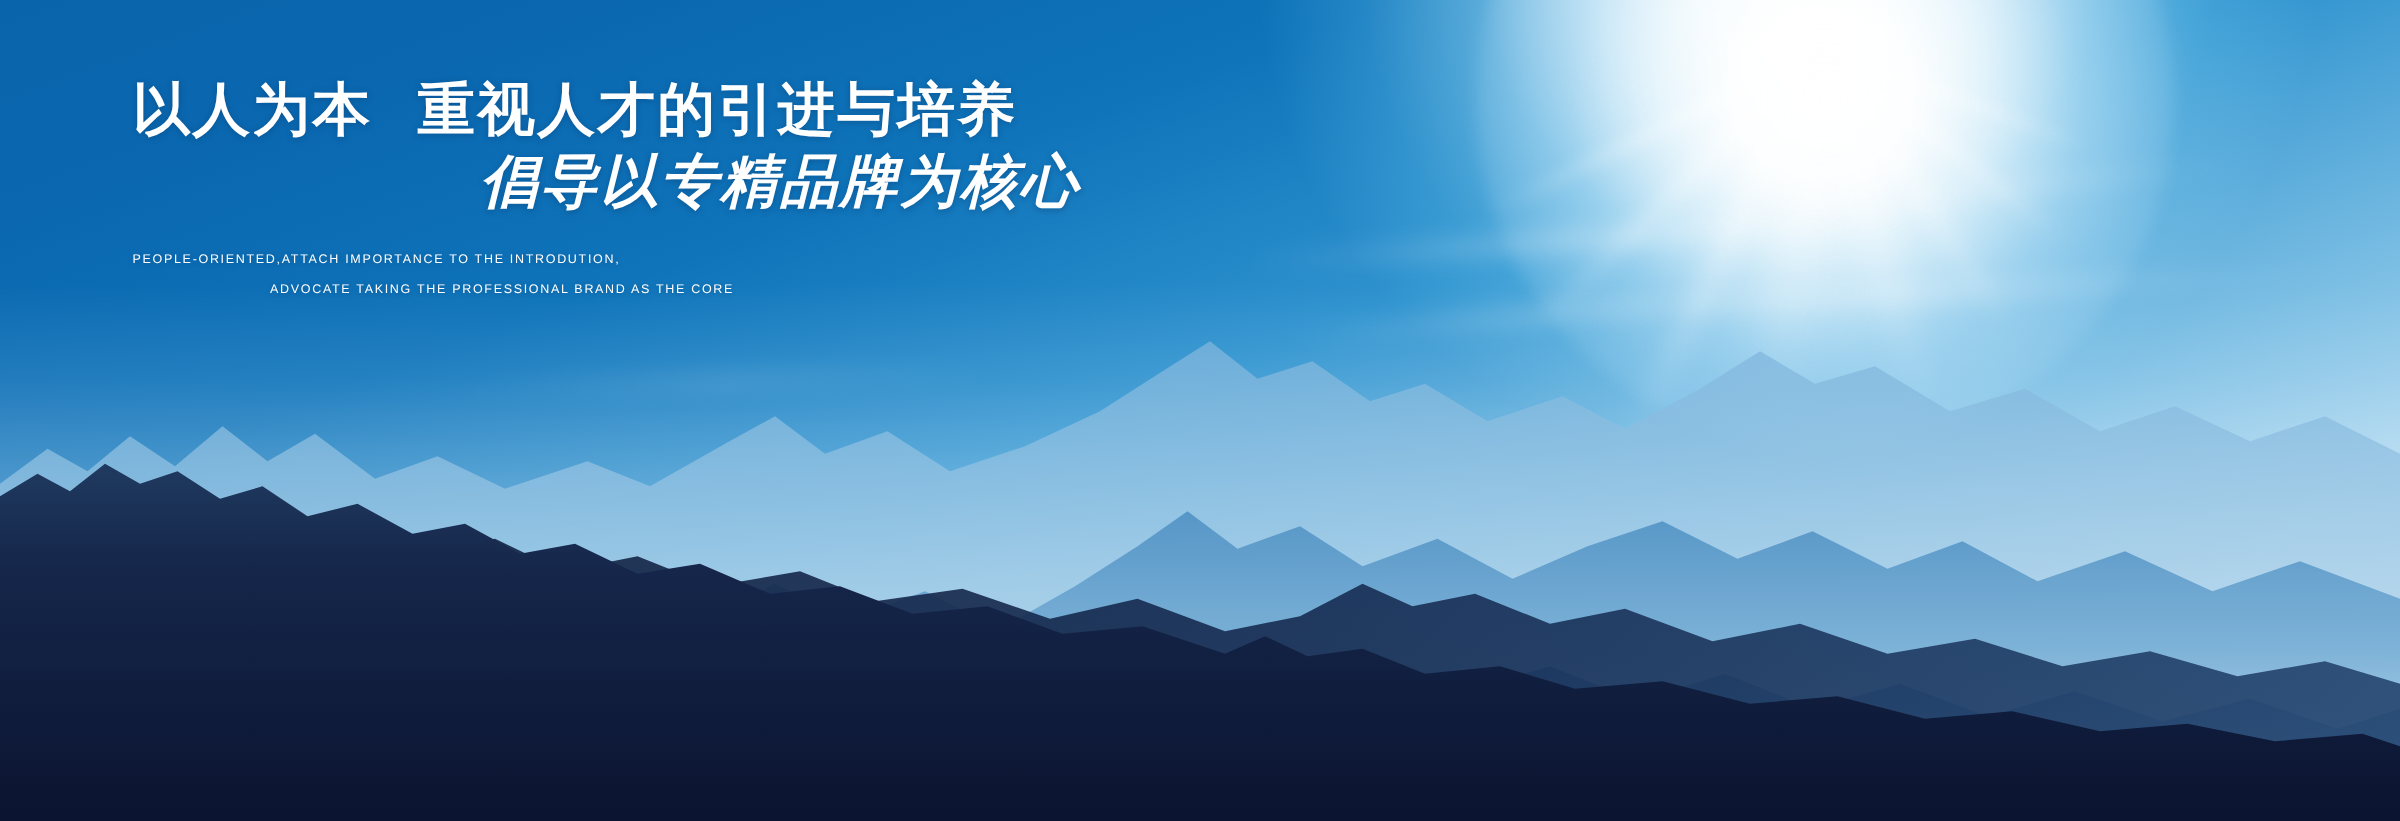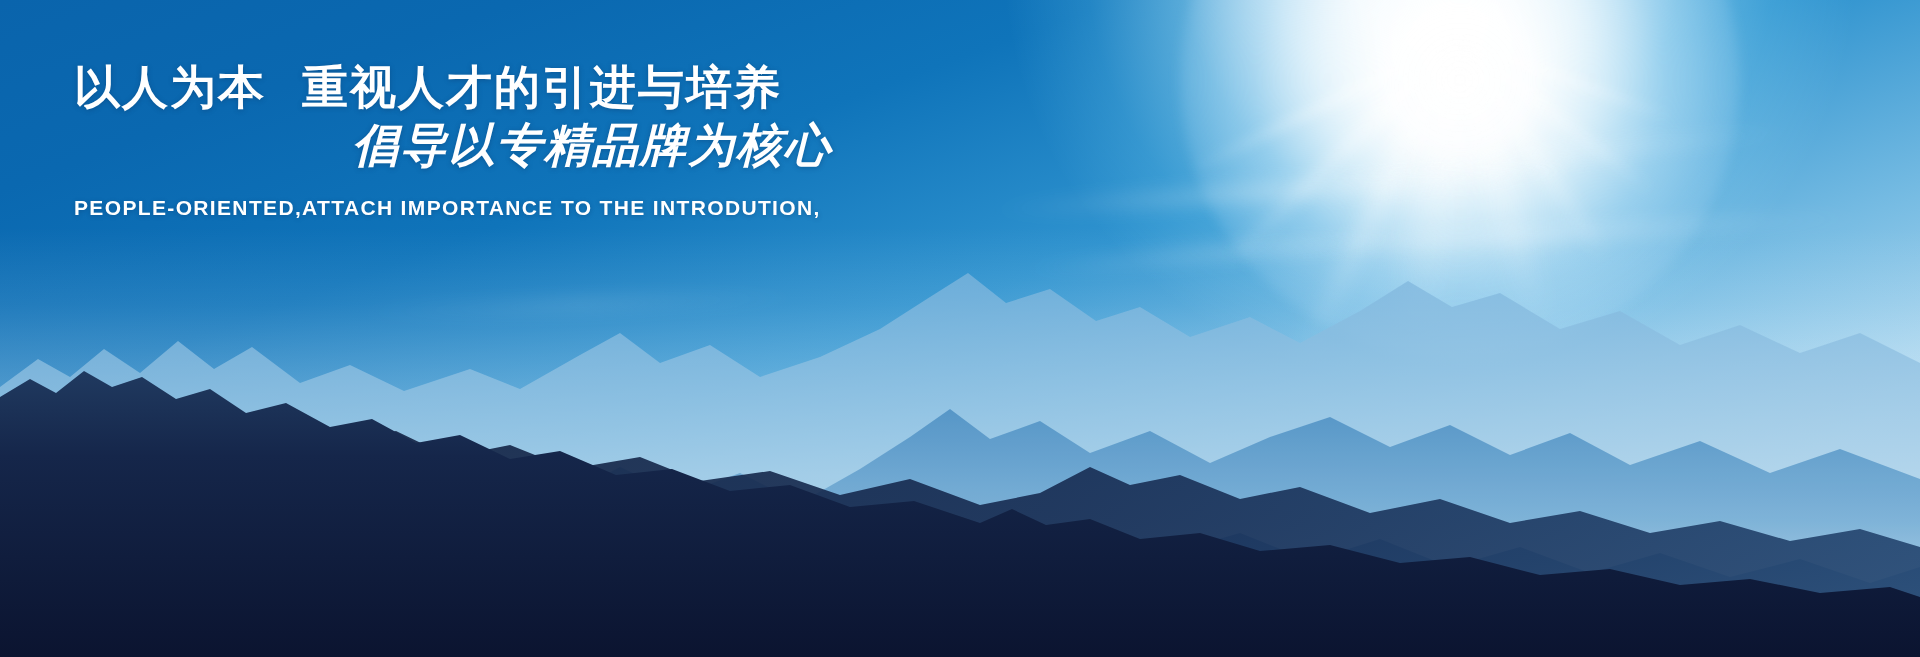--- a/index.html
+++ b/index.html
@@ -106,21 +106,21 @@
   }
 
   
   .layer { position: absolute; left: 0; bottom: 0; width: 1920px; }
   .layer svg { display: block; width: 1920px; }
 
   .txt-block {
     position: absolute;
     left: 0; top: 0;
     width: 1920px;
-    padding-left: 74px;
+    padding-left: 106px;
     box-sizing: border-box;
     pointer-events: none;
   }
 
   .headline {
     margin: 0;
     color: #ffffff;
     font-weight: 700;
     font-size: 46px;
     line-height: 58px;
@@ -128,22 +128,22 @@
     white-space: pre;
     text-shadow: 0 1px 5px rgba(12,60,110,0.45);
     font-family: "DejaVu Sans", "Liberation Sans", sans-serif;
   }
   .headline.line1 { margin-top: 58px; }
   .headline.line2 { padding-left: 278px; font-style: italic; }
 
   .sub {
     margin: 0;
     color: #ffffff;
-    font-weight: 700;
-    font-size: 21px;
+    font-weight: 400;
+    font-size: 10px;
     line-height: 24px;
     letter-spacing: 1.35px;
     white-space: pre;
     text-shadow: 0 1px 4px rgba(12,60,110,0.40);
     font-family: "Liberation Sans", "DejaVu Sans", sans-serif;
   }
   .sub.s1 { margin-top: 22px; }
   .sub.s2 { padding-left: 110px; }
 </style>
 </head>
@@ -224,15 +224,16 @@
       </defs>
       <path fill="url(#gFore2)" opacity="0.9" d="M0,120 L44,96 L78,110 L112,86 L150,104 L196,84 L240,104 L290,92 L340,118 L396,104 L450,130 L510,118 L570,142 L640,130 L700,154 L770,144 L840,168 L910,152 L980,178 L1040,166 L1090,140 L1130,158 L1180,148 L1240,172 L1300,160 L1370,186 L1440,172 L1510,196 L1580,184 L1650,206 L1720,194 L1790,214 L1860,202 L1920,220 L1920,330 L0,330 Z"></path>
       <path fill="url(#gFore)" d="M0,70 L30,52 L56,66 L84,44 L112,60 L142,50 L176,72 L210,62 L246,86 L286,76 L330,100 L372,92 L416,116 L460,108 L510,132 L560,124 L616,148 L672,142 L730,164 L790,158 L850,180 L914,174 L980,196 L1012,182 L1046,198 L1090,192 L1140,212 L1200,206 L1260,224 L1330,218 L1400,236 L1470,230 L1540,248 L1610,242 L1680,258 L1750,252 L1820,266 L1890,260 L1920,270 L1920,330 L0,330 Z"></path>
     </svg>
   </div>
 
   <div class="txt-block">
     <h1 class="headline line1">以人为本  重视人才的引进与培养</h1>
     <h1 class="headline line2">倡导以专精品牌为核心</h1>
     <p class="sub s1">PEOPLE-ORIENTED,ATTACH IMPORTANCE TO THE INTRODUTION,</p>
+    <p class="sub s2">ADVOCATE TAKING THE PROFESSIONAL BRAND AS THE CORE</p>
   </div>
 
 </div>
 
 </body></html>

